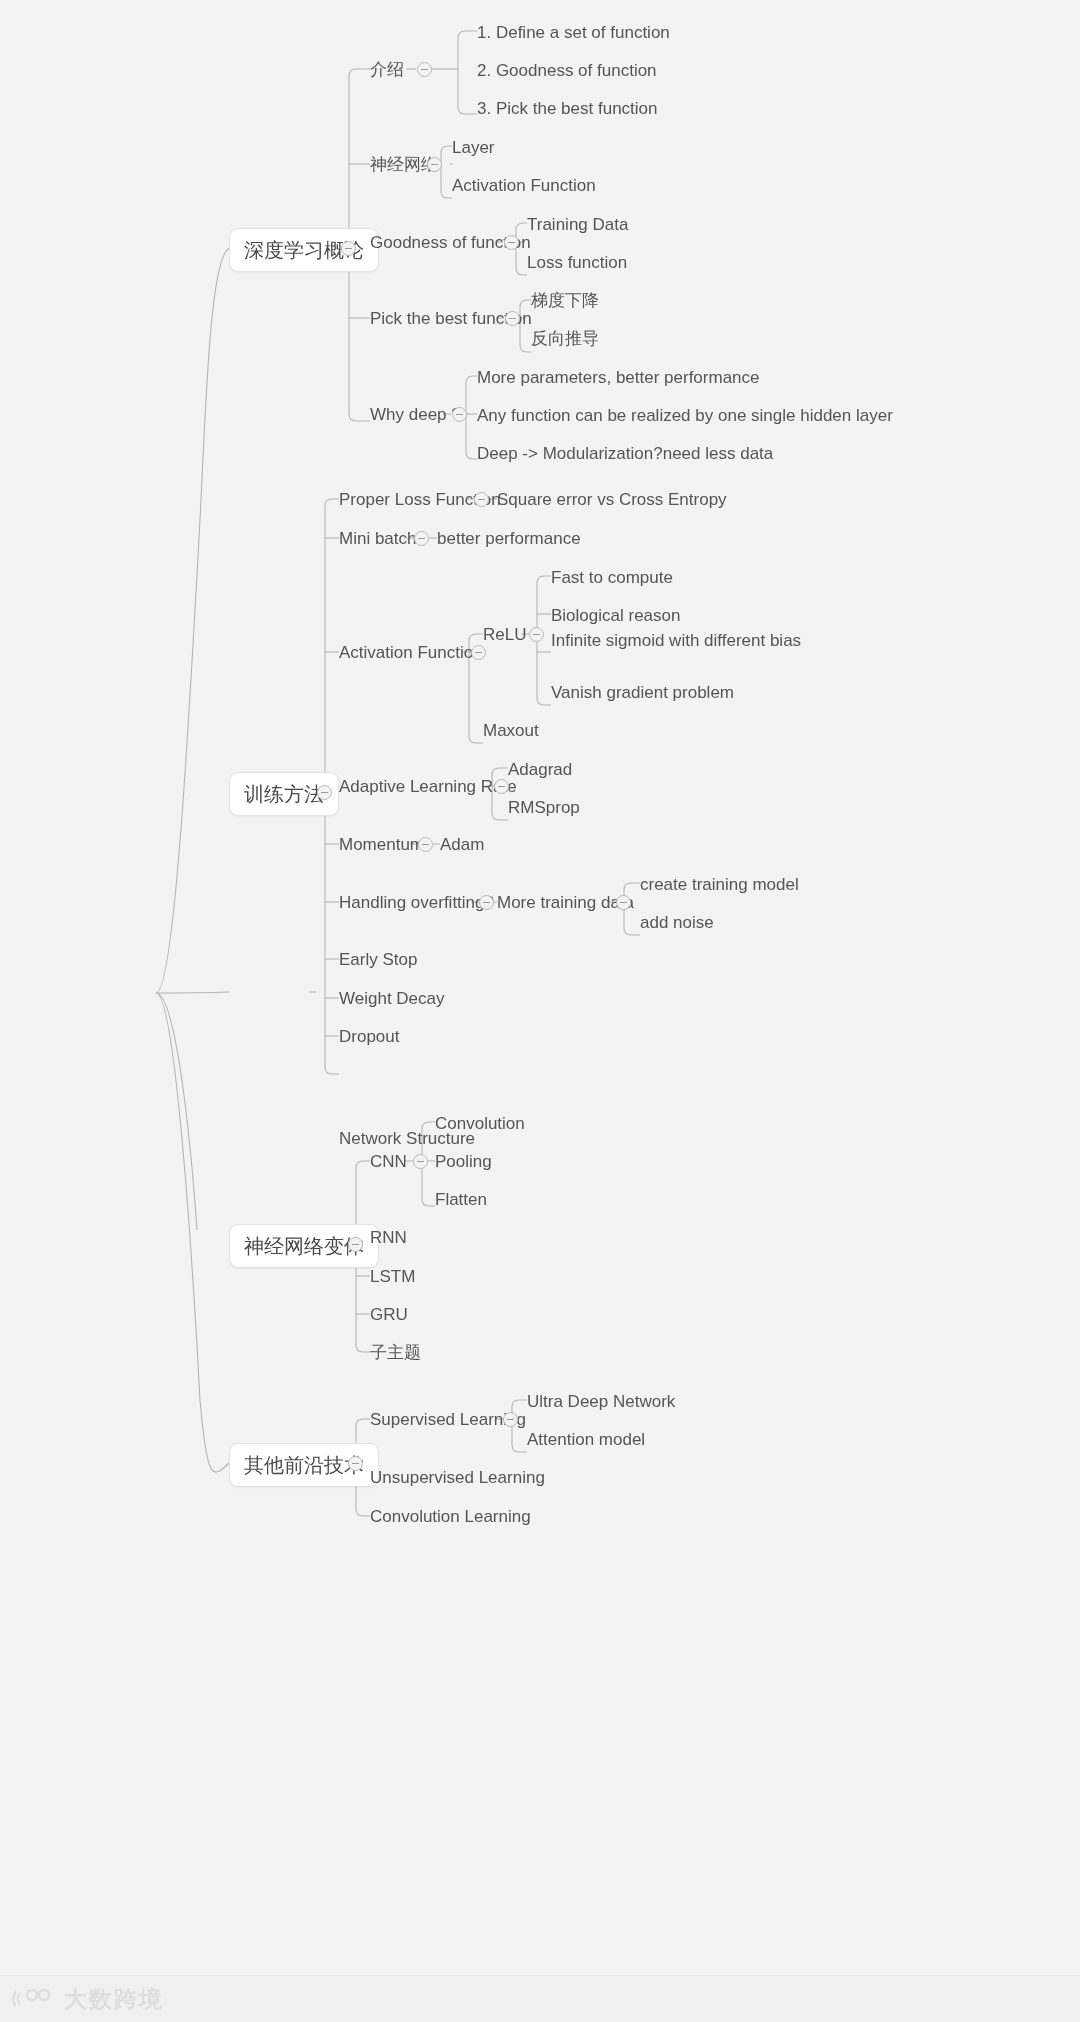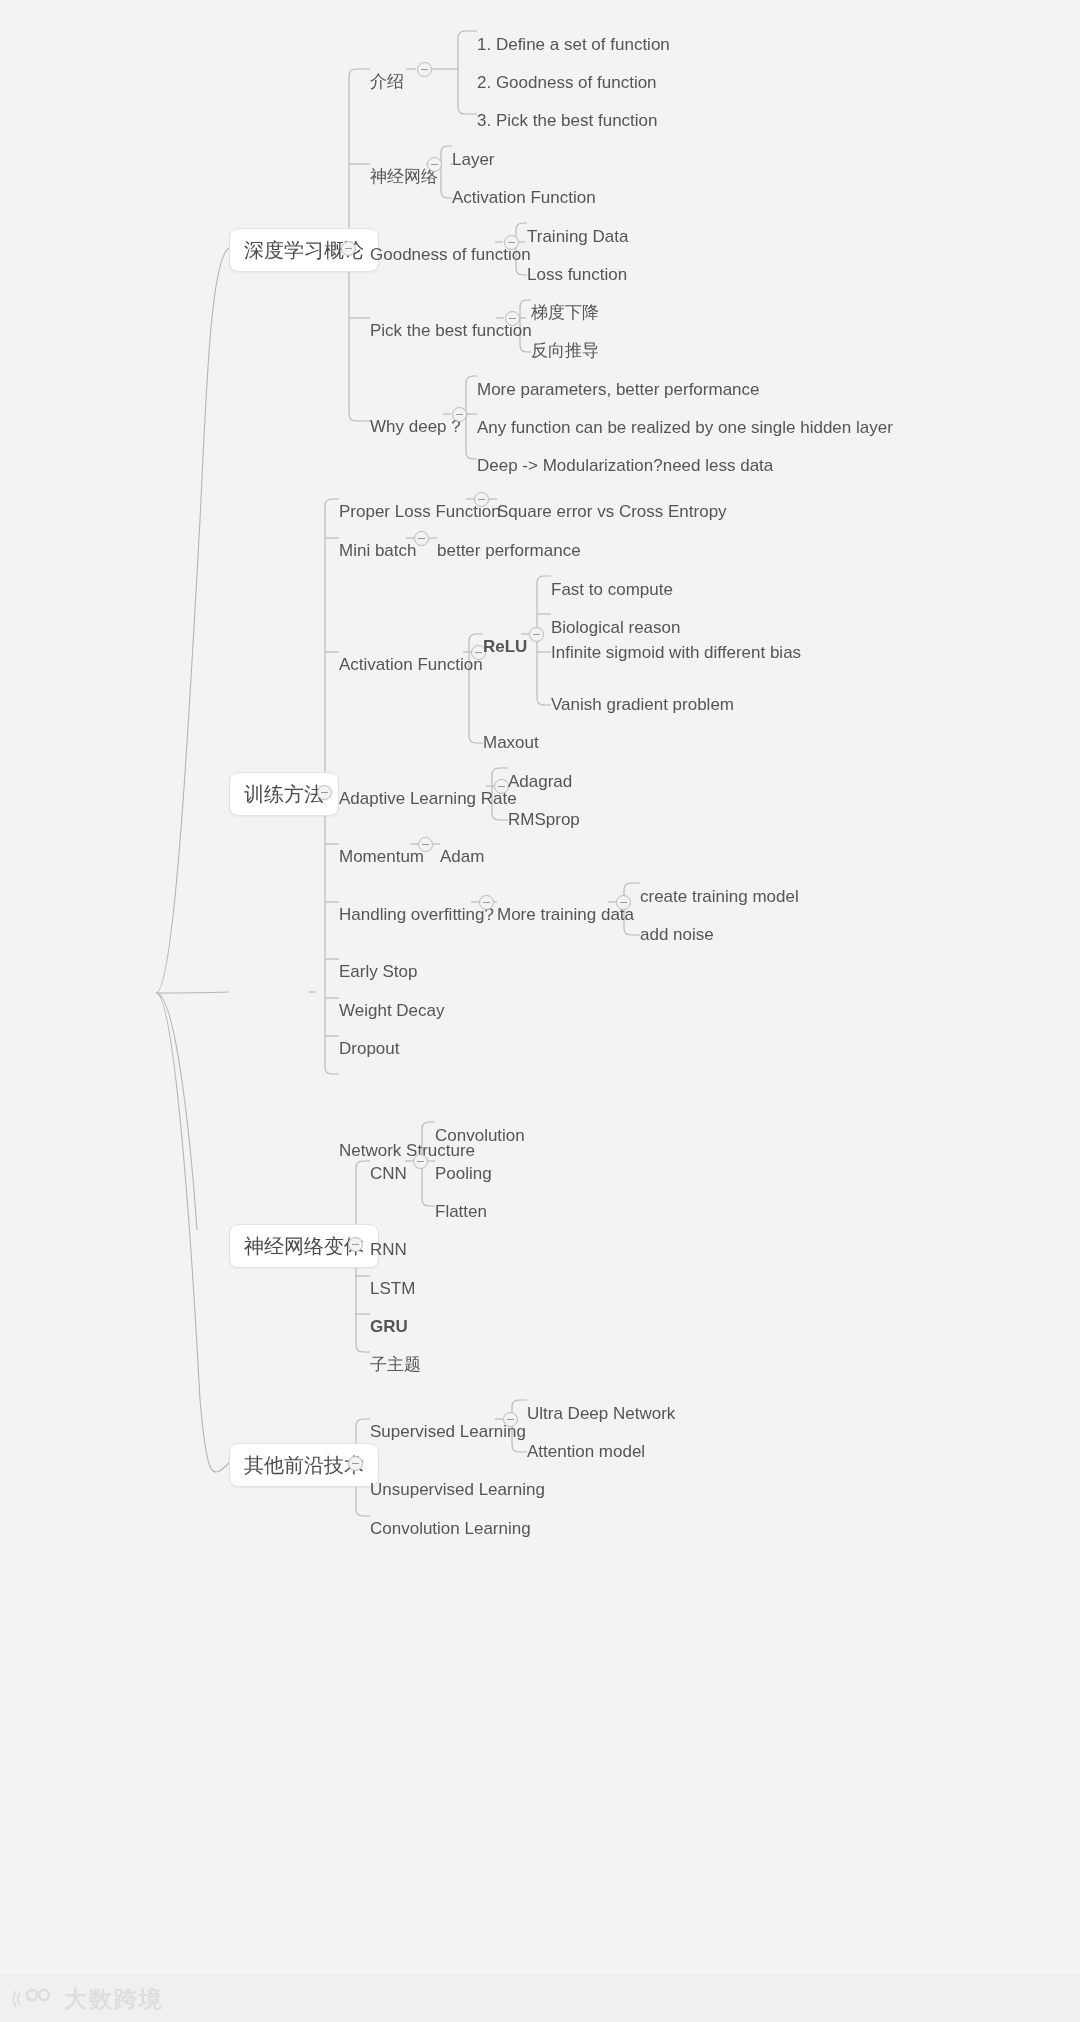--- a/index.html
+++ b/index.html
@@ -18,21 +18,21 @@
   .root{
     background:#54be85;color:#ffffff;border-radius:10px;
     font-size:33px;padding:17px 20px;letter-spacing:1px;
     box-shadow:0 1px 2px rgba(0,0,0,.10);
   }
   .main{
     background:#ffffff;border:1px solid #e2e2e2;border-radius:9px;
     font-size:20px;padding:11px 14px;color:#4a4a4a;
     box-shadow:0 1px 2px rgba(0,0,0,.05);
   }
-  .leaf{font-size:17px;color:#555;margin-top:12px;}
+  .leaf{font-size:17px;color:#555;}
   .leaf.cn{font-size:17px;}
 
   
   .toggle{
     position:absolute;width:15px;height:15px;border-radius:50%;
     border:1px solid #b9b9b9;background:#f3f3f3;box-sizing:border-box;
   }
   .toggle::before{
     content:"";position:absolute;left:3px;top:6px;width:7px;height:1px;background:#9a9a9a;
   }
@@ -224,21 +224,21 @@
   <div class="node leaf" style="left:339px;top:491px;">Proper Loss Function</div>
   <span class="toggle" style="left:474px;top:492px;"></span>
   <div class="node leaf" style="left:497px;top:491px;">Square error vs Cross Entropy</div>
 
   <div class="node leaf" style="left:339px;top:530px;">Mini batch</div>
   <span class="toggle" style="left:414px;top:531px;"></span>
   <div class="node leaf" style="left:437px;top:530px;">better performance</div>
 
   <div class="node leaf" style="left:339px;top:644px;">Activation Function</div>
   <span class="toggle" style="left:471px;top:645px;"></span>
-  <div class="node leaf" style="left:483px;top:626px;font-weight:bold;">ReLU</div>
+  <div class="node leaf" style="left:483px;top:626px;">ReLU</div>
   <span class="toggle" style="left:529px;top:627px;"></span>
   <div class="node leaf" style="left:551px;top:569px;">Fast to compute</div>
   <div class="node leaf" style="left:551px;top:607px;">Biological reason</div>
   <div class="node leaf" style="left:551px;top:632px;">Infinite sigmoid with different bias</div>
   <div class="node leaf" style="left:551px;top:684px;">Vanish gradient problem</div>
   <div class="node leaf" style="left:483px;top:722px;">Maxout</div>
 
   <div class="node leaf" style="left:339px;top:778px;">Adaptive Learning Rate</div>
   <span class="toggle" style="left:494px;top:779px;"></span>
   <div class="node leaf" style="left:508px;top:761px;">Adagrad</div>
@@ -263,21 +263,21 @@
   <div class="node main" style="left:229px;top:1224px;">神经网络变体</div>
   <span class="toggle" style="left:348px;top:1237px;"></span>
 
   <div class="node leaf" style="left:370px;top:1153px;">CNN</div>
   <span class="toggle" style="left:413px;top:1154px;"></span>
   <div class="node leaf" style="left:435px;top:1115px;">Convolution</div>
   <div class="node leaf" style="left:435px;top:1153px;">Pooling</div>
   <div class="node leaf" style="left:435px;top:1191px;">Flatten</div>
   <div class="node leaf" style="left:370px;top:1229px;">RNN</div>
   <div class="node leaf" style="left:370px;top:1268px;">LSTM</div>
-  <div class="node leaf" style="left:370px;top:1306px;font-weight:bold;">GRU</div>
+  <div class="node leaf" style="left:370px;top:1306px;">GRU</div>
   <div class="node leaf cn" style="left:370px;top:1344px;">子主题</div>
 
   <div class="node main" style="left:229px;top:1443px;">其他前沿技术</div>
   <span class="toggle" style="left:348px;top:1456px;"></span>
 
   <div class="node leaf" style="left:370px;top:1411px;">Supervised Learning</div>
   <span class="toggle" style="left:503px;top:1412px;"></span>
   <div class="node leaf" style="left:527px;top:1393px;">Ultra Deep Network</div>
   <div class="node leaf" style="left:527px;top:1431px;">Attention model</div>
   <div class="node leaf" style="left:370px;top:1469px;">Unsupervised Learning</div>

